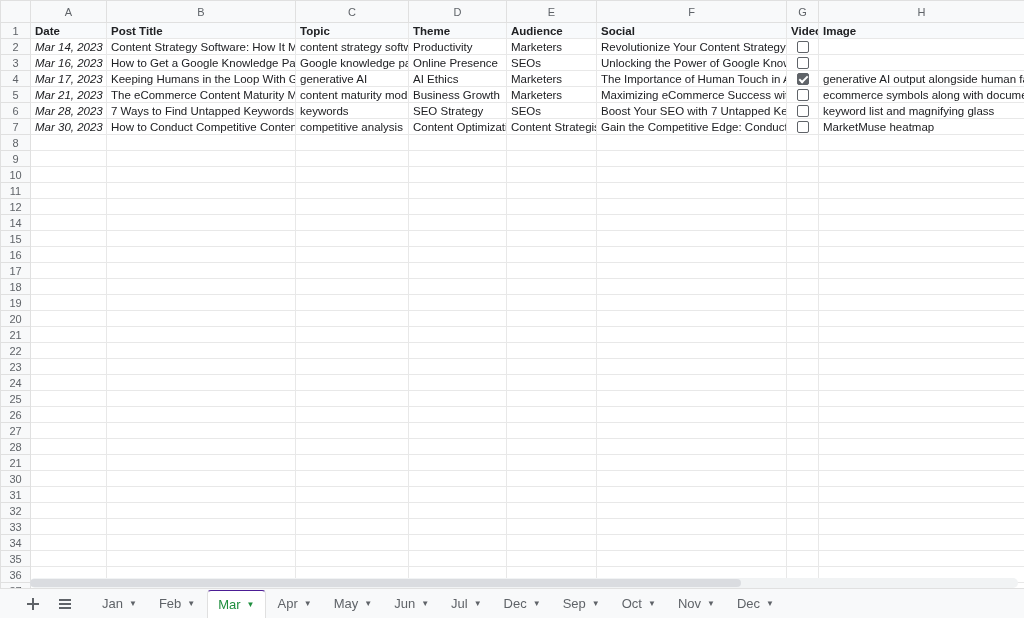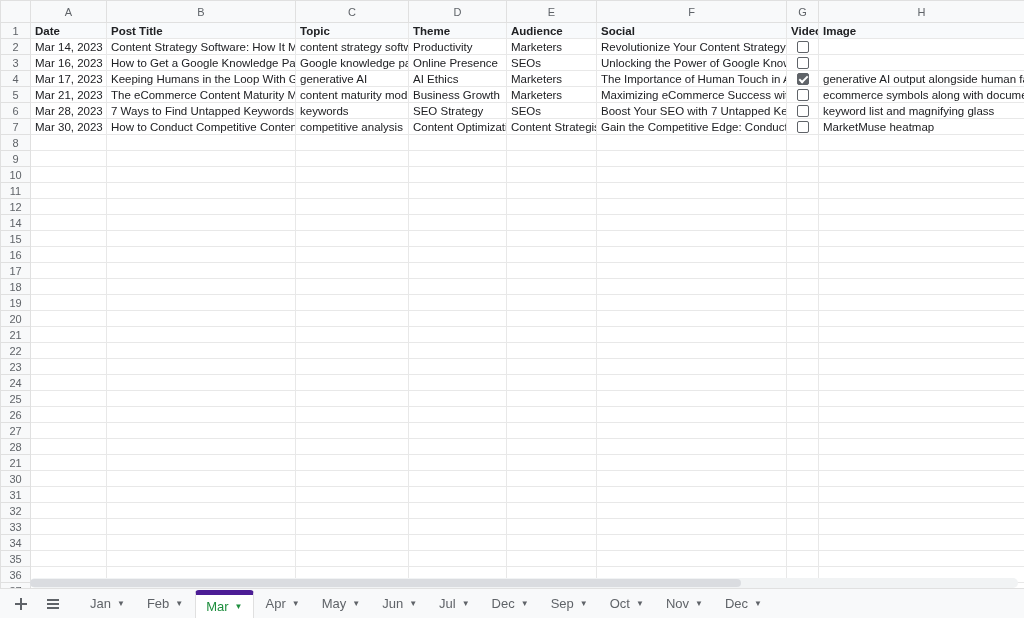--- a/index.html
+++ b/index.html
@@ -53,21 +53,21 @@
     white-space: nowrap;
     overflow: hidden;
     text-overflow: clip;
     font-size: 11.5px;
     vertical-align: middle;
   }
   tr.hdr td {
     background: #f8fafc;
     font-weight: 700;
   }
-  td.date { text-align: right; }
+  td.date { text-align: right; font-style: italic; }
   td.chk { text-align: center; padding: 0; }
 
   .checkbox {
     display: inline-block;
     width: 12px;
     height: 12px;
     border: 1.5px solid #5f6368;
     border-radius: 2px;
     position: relative;
     vertical-align: middle;
@@ -107,21 +107,21 @@
   }
 
   .tabbar {
     position: absolute;
     left: 0; right: 0; bottom: 0;
     height: 30px;
     border-top: 1px solid #e0e0e0;
     background: #f8f9fa;
     display: flex;
     align-items: center;
-    padding: 0 8px;
+    padding: 0 20px;
     gap: 6px;
   }
   .tool {
     width: 26px; height: 26px;
     display: flex; align-items: center; justify-content: center;
     color: #5f6368;
     border-radius: 4px;
     cursor: pointer;
   }
   .tabs { display: flex; gap: 2px; margin-left: 8px; }
@@ -137,21 +137,21 @@
     border-radius: 4px 4px 0 0;
   }
   .tab .caret {
     font-size: 8px;
     color: #5f6368;
   }
   .tab.active {
     background: #fff;
     color: #1e8e3e;
     font-weight: 500;
-    border-top: 5px solid #4c1d95;
+    border-top: 1px solid #4c1d95;
     border-left: 1px solid #e0e0e0;
     border-right: 1px solid #e0e0e0;
     margin-bottom: -1px;
     text-align: right;
   }
   .tab.active .caret { color: #1e8e3e; }
 </style>
 </head>
 <body>
 

